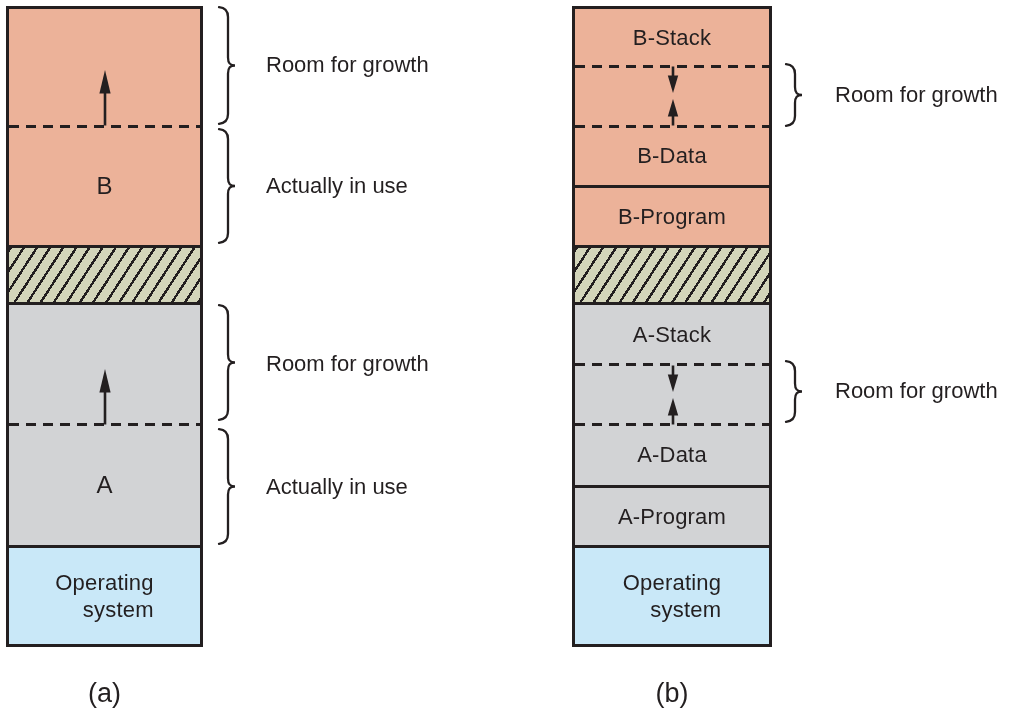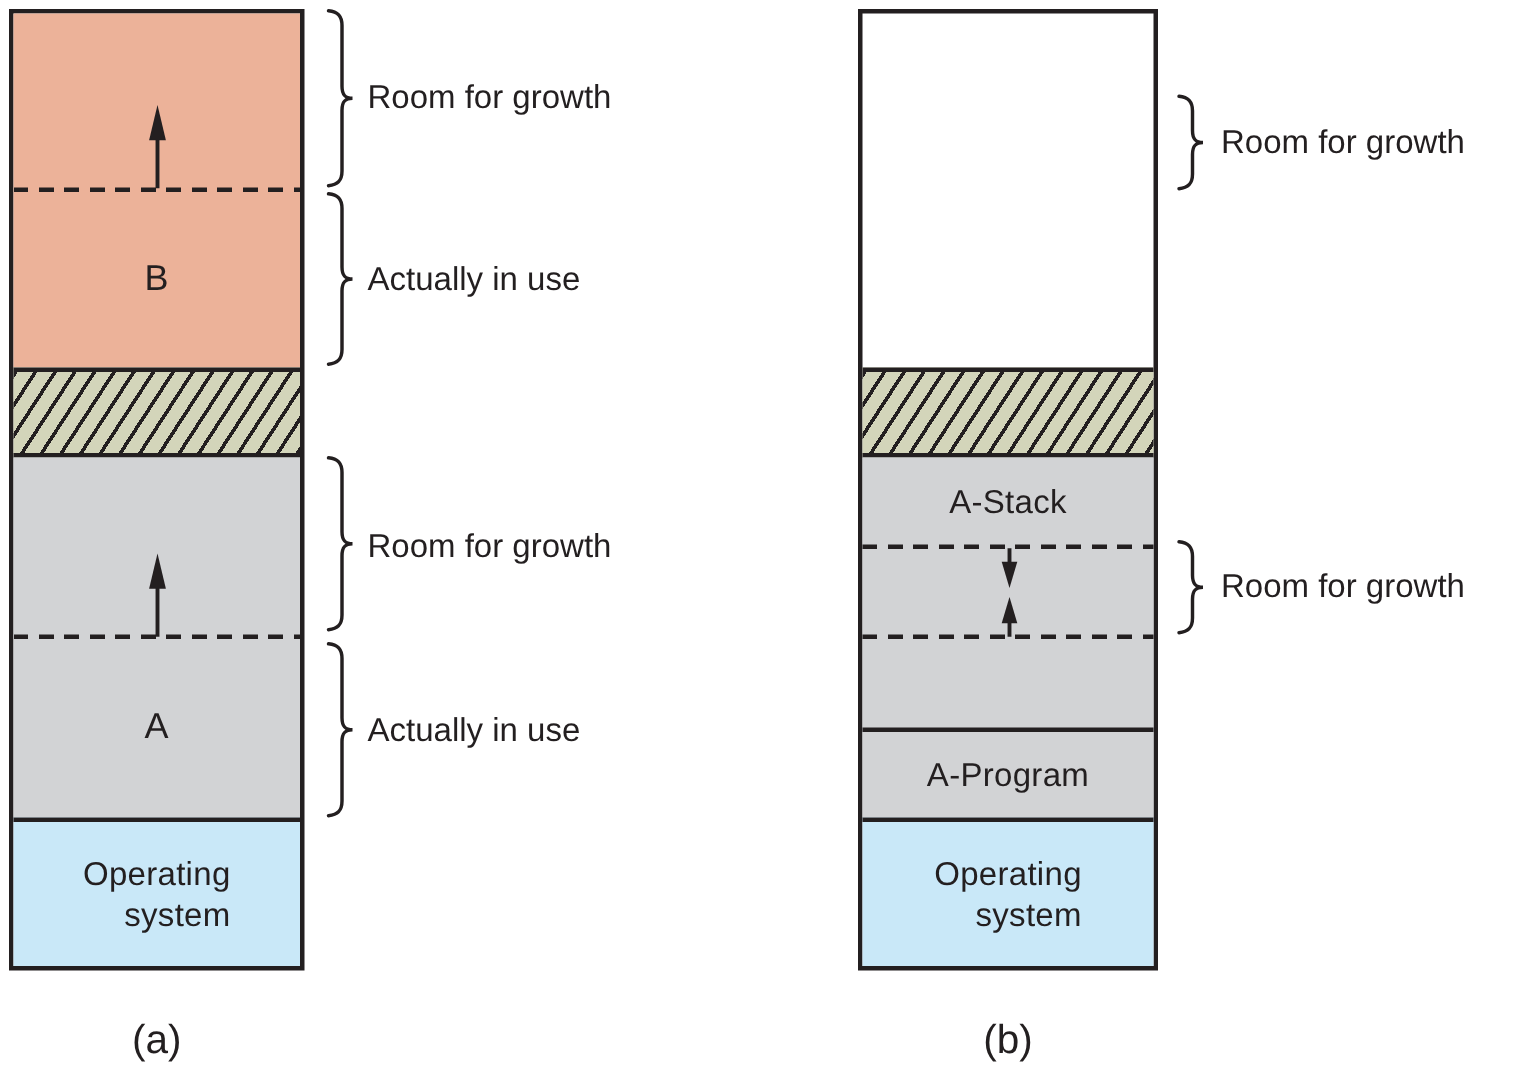--- a/index.html
+++ b/index.html
@@ -27,21 +27,21 @@
     position:absolute;left:0;right:0;height:2.5px;
     background-image:repeating-linear-gradient(90deg,var(--ink,#231F20) 0 10px,transparent 10px 17px);
   }
   .solidline{position:absolute;left:0;right:0;height:3px;background:var(--ink);}
   .rl{ 
     position:absolute;left:0;right:0;display:flex;align-items:center;justify-content:center;
     font-size:22px;letter-spacing:0.2px;
   }
   .big{font-size:24px;}
   .os-label{white-space:pre-line;text-align:right;line-height:27px;}
-  .ann{position:absolute;font-size:22px;line-height:26px;white-space:nowrap;}
+  .ann{position:absolute;font-size:22px;line-height:26px;white-space:nowrap;margin-left:21px;}
   .caption{position:absolute;text-align:center;font-size:27px;}
   svg.arrow,svg.brace{position:absolute;display:block;overflow:visible;}
   svg .ink-stroke{stroke:var(--ink,#231F20);stroke-width:2.6;}
   svg .ink-fill{fill:var(--ink,#231F20);}
 </style>
 </head>
 <body>
 
 <div class="canvas" style="--process-fill-b: #ECB299; --process-fill-a: #D2D3D5; --os-fill: #C9E8F8; --unused-fill: #D3D5BA; --ink: #231F20;">
 
@@ -92,37 +92,62 @@
       <path d="M2 1.2 C 8.5 1.8 11 4.8 11 11 L 11 50.5 C 11 56.5 13.2 58.5 18 58.5 C 13.2 58.5 11 60.5 11 66.5 L 11 106 C 11 112.2 8.5 115.2 2 115.8" fill="none" stroke="#231F20" stroke-width="2.3" stroke-linecap="round"></path>
     </svg>
 
   <div class="ann" style="left:245px;top:52px;">Room for growth</div>
   <div class="ann" style="left:245px;top:173px;">Actually in use</div>
   <div class="ann" style="left:245px;top:351px;">Room for growth</div>
   <div class="ann" style="left:245px;top:474px;">Actually in use</div>
 
   <div class="column" style="left:572px;top:6px;width:200px;height:641px;">
 
+    <div class="seg salmon" style="top:0;height:236px;">
+      <div class="rl" style="top:0;height:57px;">
+        <span>B-Stack</span>
+      </div>
+      <div class="dash" style="top:56px;"></div>
+      <svg class="arrow" style="left:90px;top:57px;" width="16" height="27" viewBox="0 0 16 27">
+        <line class="ink-stroke" x1="8" y1="0.5" x2="8" y2="12"></line>
+        <polygon class="ink-fill" points="8,27 2.8,9.5 13.2,9.5"></polygon>
+      </svg>
+      <svg class="arrow" style="left:90px;top:90px;" width="16" height="27" viewBox="0 0 16 27">
+        <polygon class="ink-fill" points="8,0 2.8,17.5 13.2,17.5"></polygon>
+        <line class="ink-stroke" x1="8" y1="15" x2="8" y2="26.5"></line>
+      </svg>
+      <div class="dash" style="top:116px;"></div>
+      <div class="rl" style="top:117px;height:59px;">
+        <span>B-Data</span>
+      </div>
+      <div class="solidline" style="top:176px;"></div>
+      <div class="rl" style="top:179px;height:57px;">
+        <span>B-Program</span>
+      </div>
+    </div>
 
     <div class="seg hatch" style="top:236px;height:60px;"></div>
 
     <div class="seg gray" style="top:296px;height:240px;">
       <div class="rl" style="top:0;height:59px;">
         <span>A-Stack</span>
       </div>
       <div class="dash" style="top:58px;"></div>
       <svg class="arrow" style="left:90px;top:60px;" width="16" height="27" viewBox="0 0 16 27">
         <line class="ink-stroke" x1="8" y1="0.5" x2="8" y2="12"></line>
         <polygon class="ink-fill" points="8,27 2.8,9.5 13.2,9.5"></polygon>
       </svg>
       <svg class="arrow" style="left:90px;top:93px;" width="16" height="27" viewBox="0 0 16 27">
         <polygon class="ink-fill" points="8,0 2.8,17.5 13.2,17.5"></polygon>
         <line class="ink-stroke" x1="8" y1="15" x2="8" y2="26.5"></line>
       </svg>
       <div class="dash" style="top:118px;"></div>
+      <div class="rl" style="top:120px;height:60px;">
+        <span>A-Data</span>
+      </div>
       <div class="solidline" style="top:180px;"></div>
       <div class="rl" style="top:183px;height:57px;justify-content:center;">
         <span>A-Program</span>
       </div>
     </div>
 
     <div class="seg blue" style="top:536px;height:99px;">
       <div class="rl" style="top:0;height:96px;">
         <span class="os-label">Operating
 system</span>

